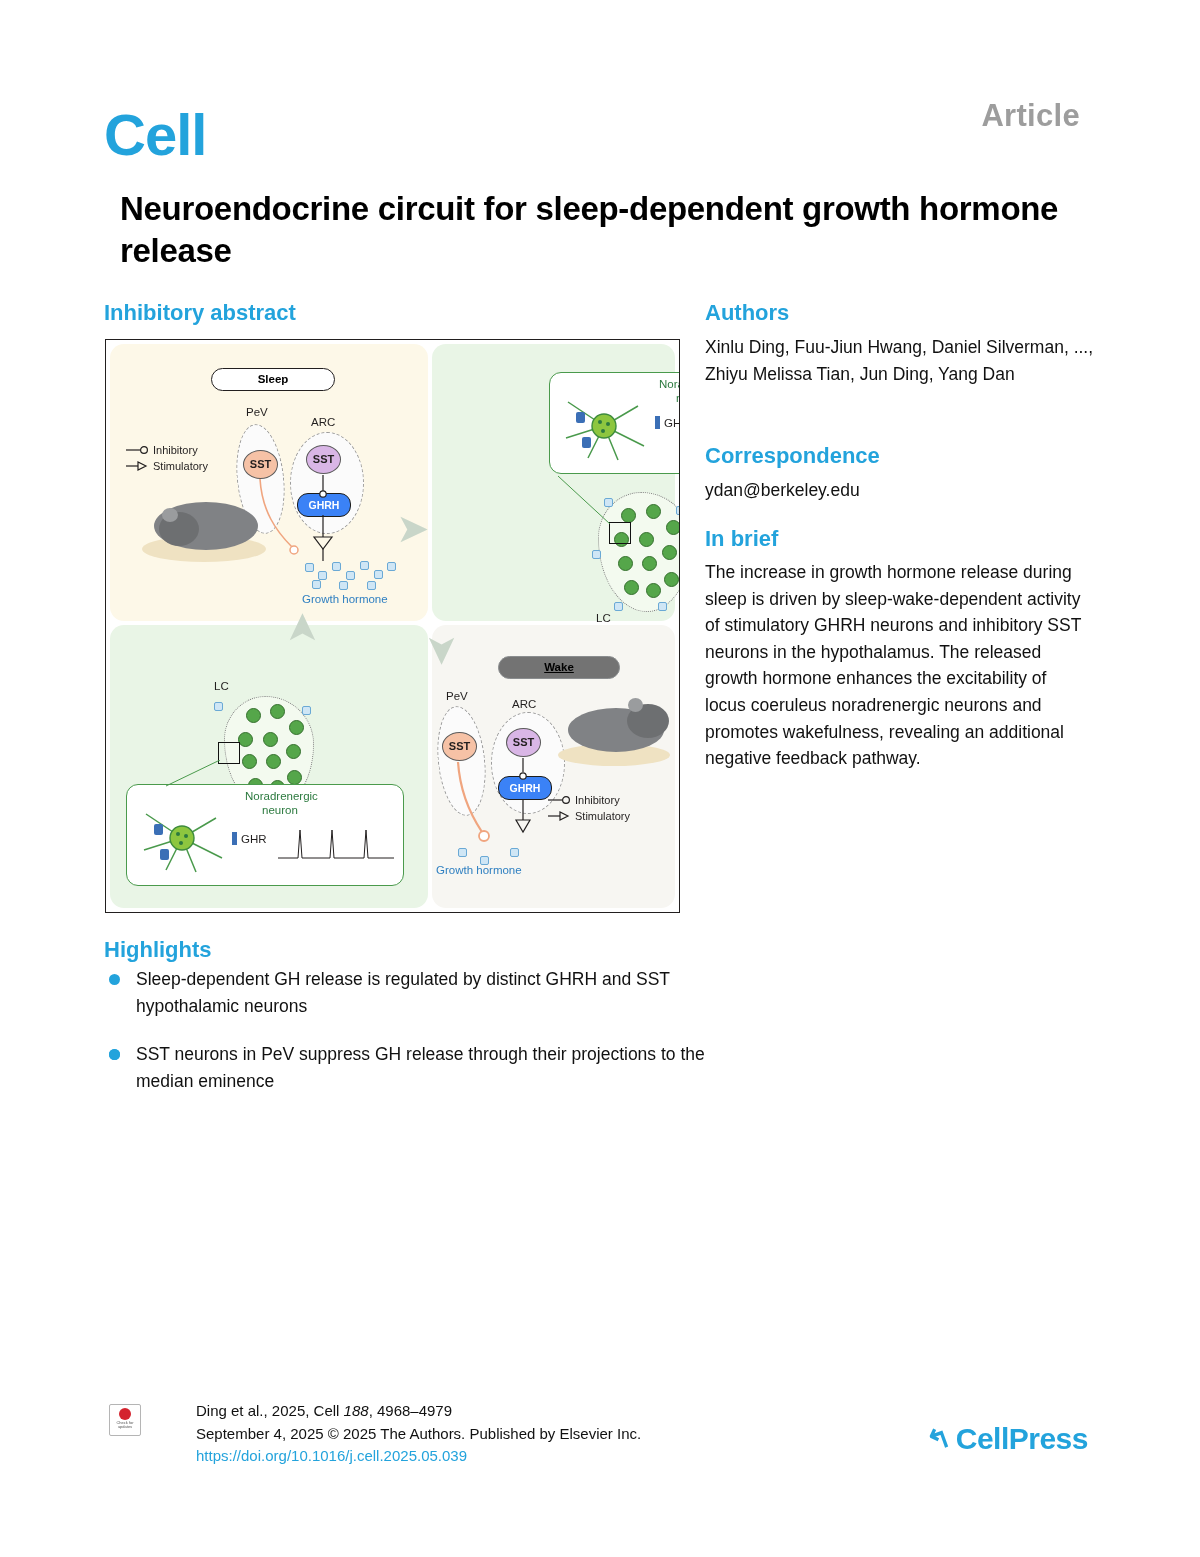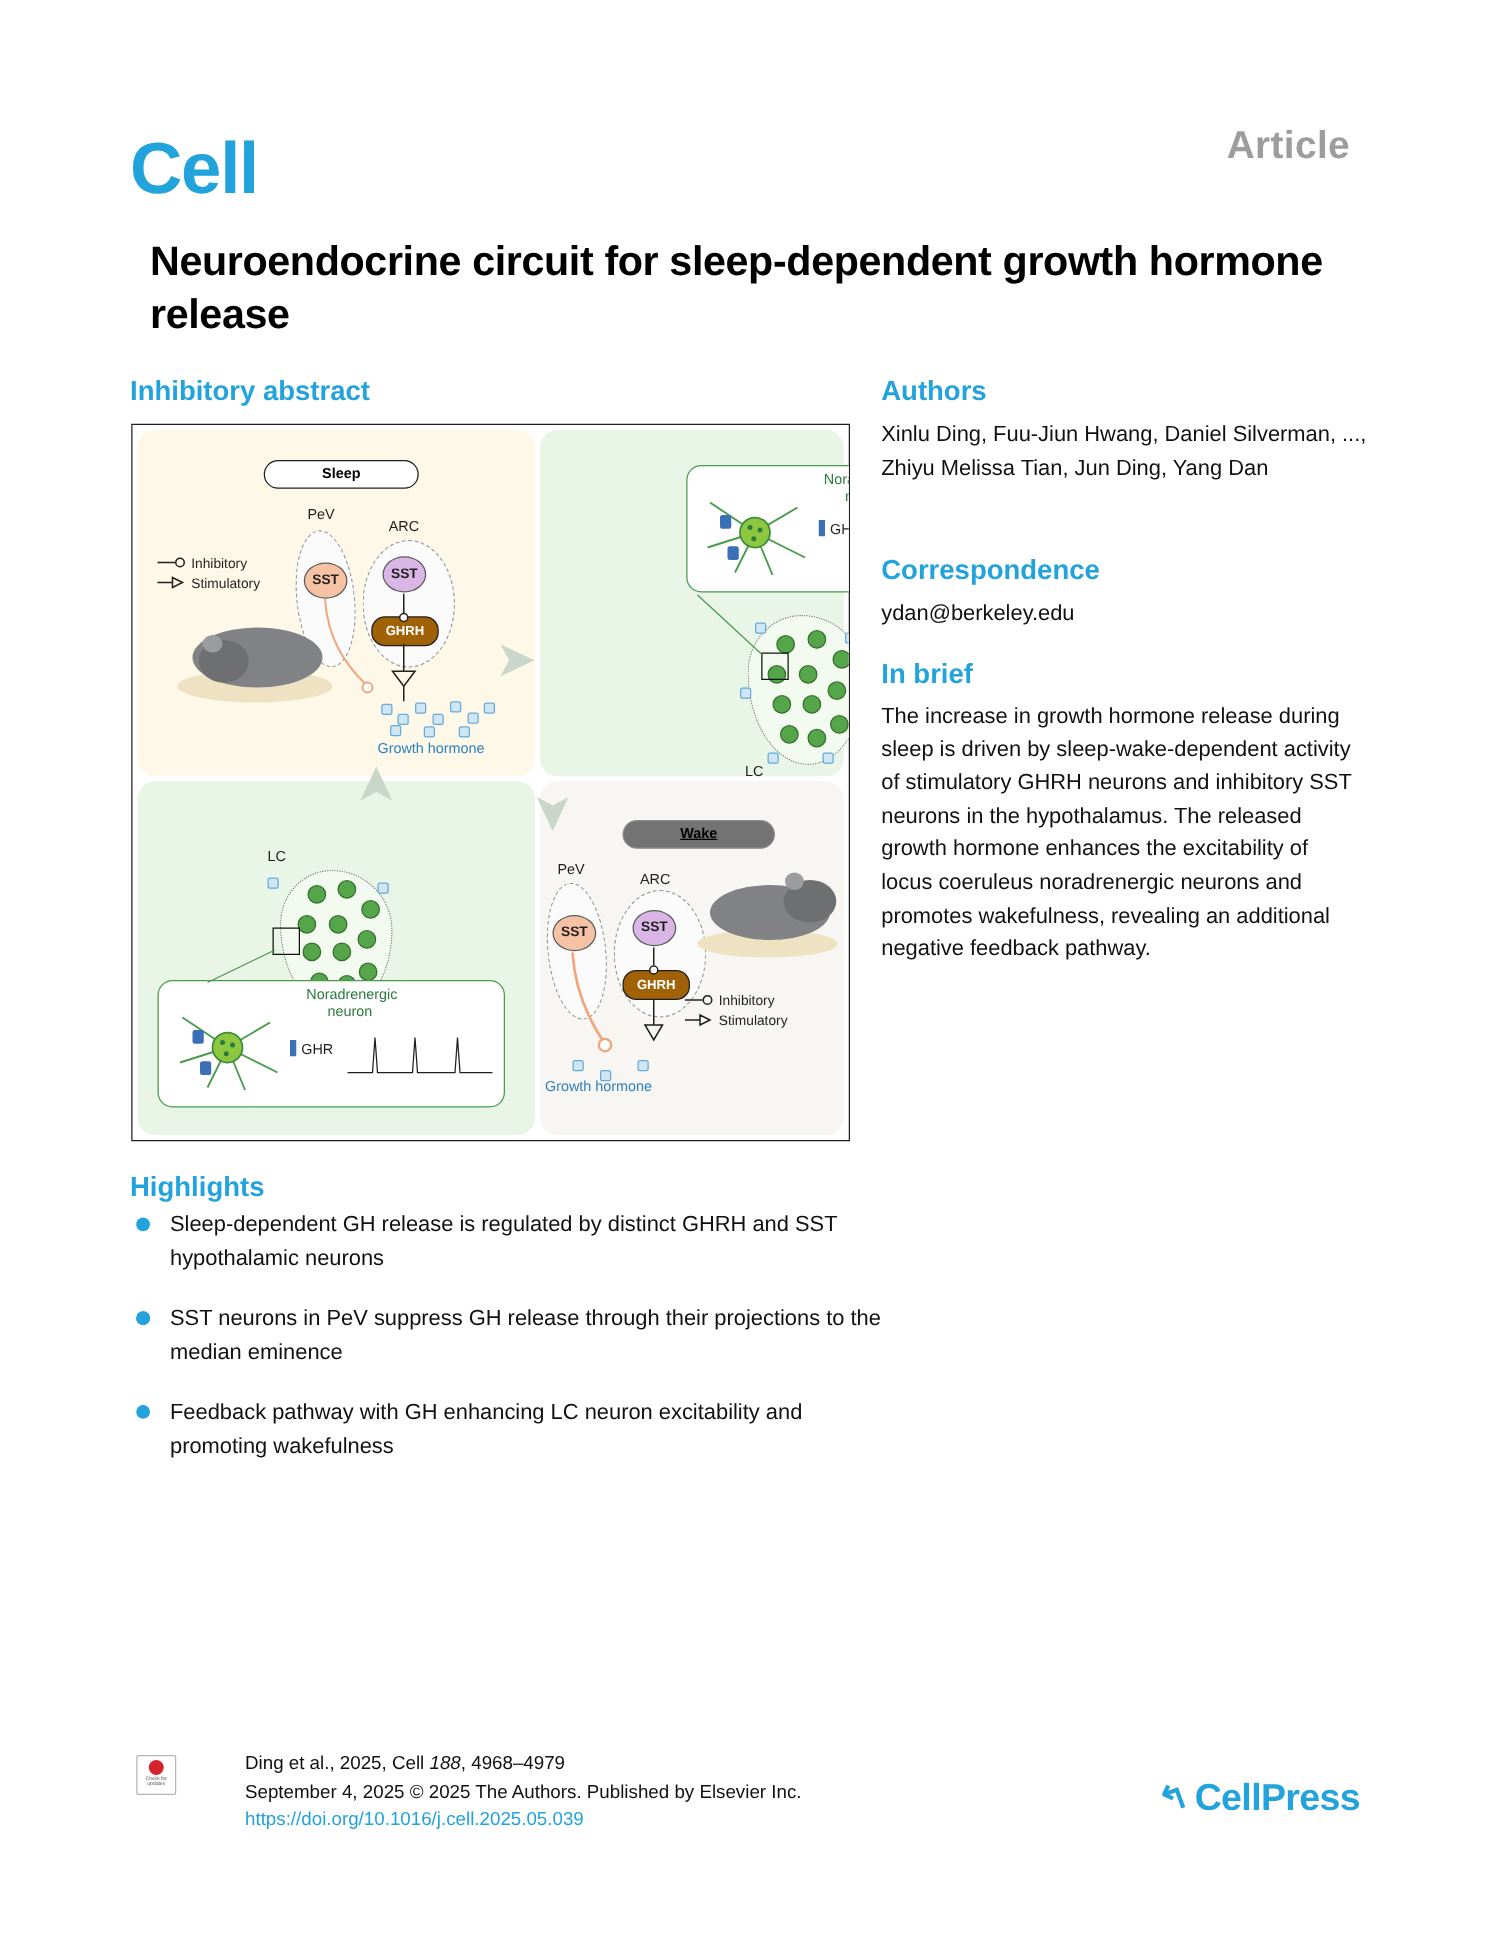--- a/index.html
+++ b/index.html
@@ -142,21 +142,21 @@
     border: 1.2px solid #5b5b5b;
     font-size: 11px;
     font-weight: bold;
     text-align: center;
     color: #221f1f;
   }
   .node.sst-pev { background: #f6c2a6; }
   .node.sst-arc { background: #d9b6e6; }
   .node.ghrh {
     border-radius: 11px;
-    background: #a16207;
+    background: #3b82f6;
     color: #fff;
     border: 1.2px solid #1d1d1b;
     font-size: 10.5px;
   }
 
   .mini-box {
     position: absolute;
     border: 1.2px solid #4a9a4c;
     border-radius: 12px;
     background: #ffffff;
@@ -486,24 +486,20 @@
       <span class="hl-bullet"></span>
       <span>Sleep-dependent GH release is regulated by distinct GHRH and SST hypothalamic neurons</span>
     </div>
     <div class="hl-item">
       <span class="hl-bullet"></span>
     </div>
     <div class="hl-item">
       <span class="hl-bullet"></span>
       <span>SST neurons in PeV suppress GH release through their projections to the median eminence</span>
     </div>
-    <div class="hl-item">
-      <span class="hl-bullet"></span>
-      <span>Feedback pathway with GH enhancing LC neuron excitability and promoting wakefulness</span>
-    </div>
   </div>
 
   <div class="crossmark">
     <div class="cm-circle"></div>
     <div>Check for updates</div>
   </div>
 
   <div class="footer-text">
     <div>
       <span>Ding et al., 2025, Cell </span><em>188</em><span>, 4968–4979</span>

